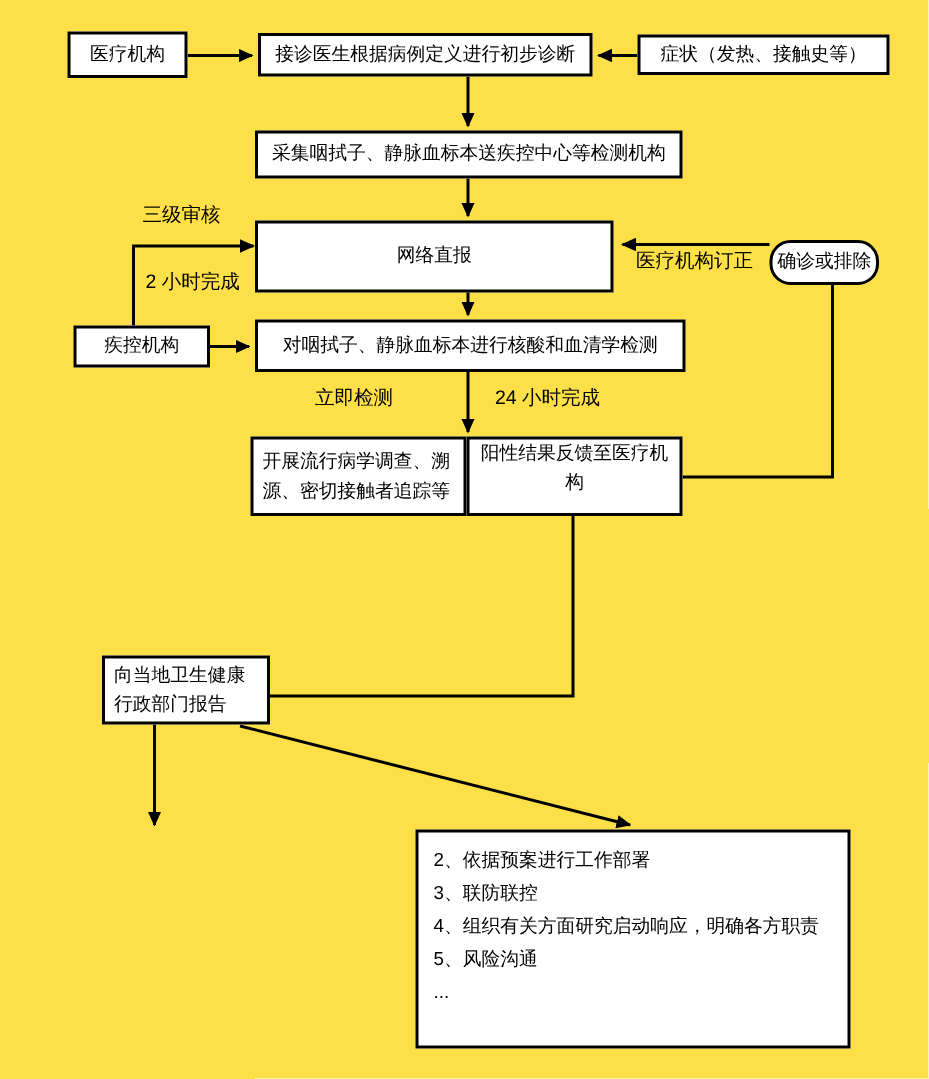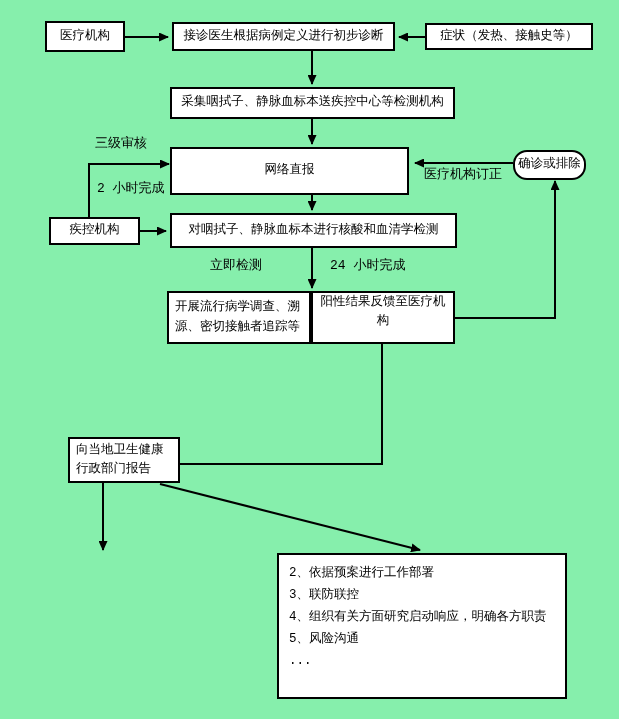--- a/index.html
+++ b/index.html
@@ -1,21 +1,21 @@
 <!DOCTYPE html>
 <html><head>
 <meta charset="utf-8">
 <style>
   html, body { margin: 0; padding: 0; background: #ffffff; }
   #canvas {
     position: relative;
     width: 619px;
     height: 719px;
-    background: #86efac;
-    font-family: Liberation Mono, monospace;
+    background: #fde047;
+    font-family: Liberation Sans, sans-serif;
     color: #000000;
     overflow: hidden;
   }
   #arrow-layer {
     position: absolute;
     left: 0; top: 0;
     width: 619px; height: 719px;
     pointer-events: none;
   }
   .node {
@@ -82,21 +82,21 @@
   <div class="node" style="left:45px; top:21px; width:80px; height:31px;">医疗机构</div>
 
   <div class="node" style="left:172px; top:22px; width:223px; height:29px;">接诊医生根据病例定义进行初步诊断</div>
 
   <div class="node" style="left:425px; top:23px; width:168px; height:27px;">症状（发热、接触史等）</div>
 
   <div class="node" style="left:170px; top:87px; width:285px; height:32px;">采集咽拭子、静脉血标本送疾控中心等检测机构</div>
 
   <div class="node" style="left:170px; top:147px; width:239px; height:48px;">网络直报</div>
 
-  <div class="node" style="left:513px; top:150px; width:73px; height:30px;border-radius:14px;">确诊或排除</div>
+  <div class="node" style="left:513px; top:160px; width:73px; height:30px;border-radius:14px;">确诊或排除</div>
 
   <div class="node" style="left:49px; top:217px; width:91px; height:28px;">疾控机构</div>
 
   <div class="node left-align" style="left:167px; top:291px; width:144px; height:53px;">开展流行病学调查、溯源、密切接触者追踪等</div>
 
   <div class="node" style="left:170px; top:213px; width:287px; height:35px;">对咽拭子、静脉血标本进行核酸和血清学检测</div>
 
   <div class="node left-align" style="left:311px; top:291px; width:144px; height:53px; align-items:flex-start; padding-top:0;text-align:center;">阳性结果反馈至医疗机构</div>
 
   <div class="node left-align" style="left:48px; top:437px; width:112px; height:46px;margin-left:20px;">向当地卫生健康行政部门报告</div>

